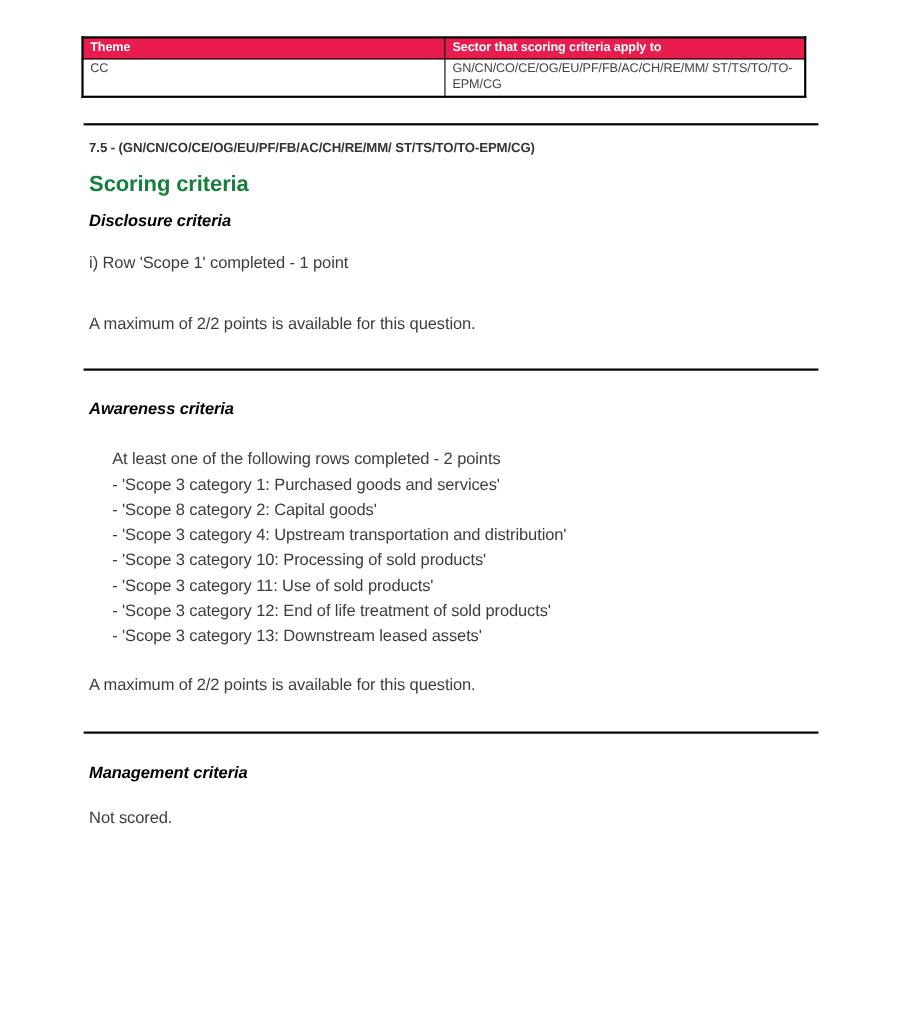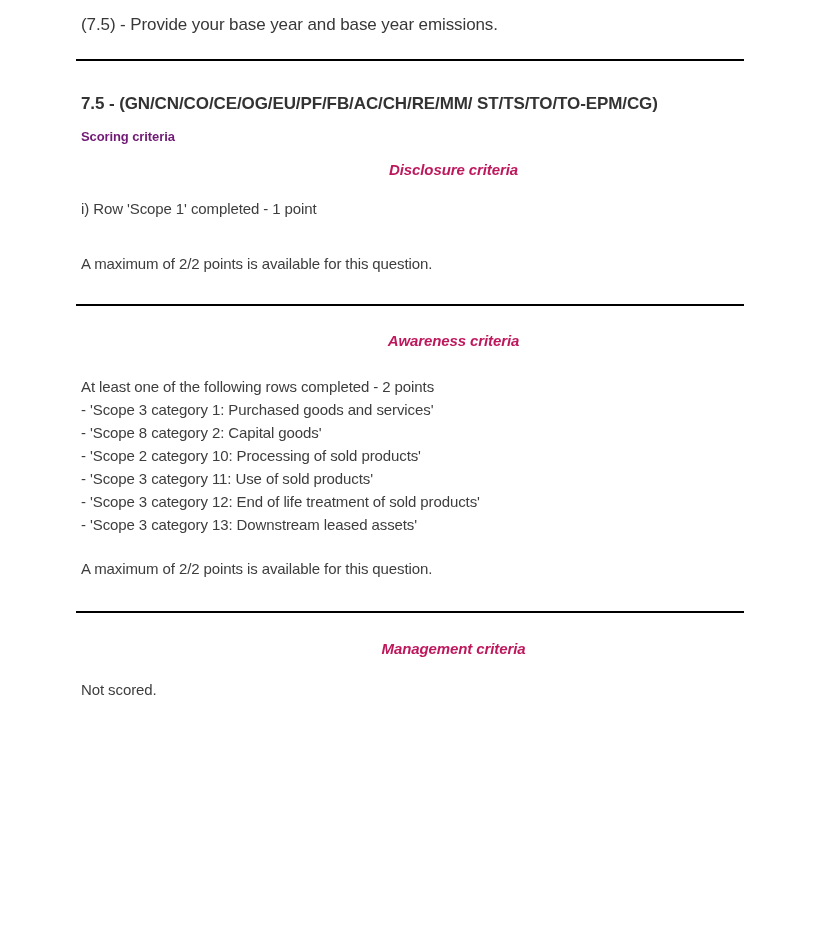--- a/index.html
+++ b/index.html
@@ -61,67 +61,83 @@
     margin-left: 76px;
     border: none;
     border-top: 2px solid var(--line);
     height: 0;
   }
   .rule-1 { margin-top: 23px; }
   .rule-2 { margin-top: 30px; }
   .rule-3 { margin-top: 32px; }
 
   .section-heading {
-    margin: 32px 0 0 81px;
-    font-size: 17px;
+    margin: 10px 0 0 81px;
+    font-size: 12px;
     line-height: 21px;
     font-weight: bold;
     color: #333333;
   }
   .scoring-heading {
     margin: 13px 0 0 81px;
-    font-size: 13px;
+    font-size: 20px;
     line-height: 20px;
     font-weight: bold;
-    color: #701a75;
+    color: #15803d;
   }
   .criteria-label {
     margin: 14px 0 0 81px;
     font-size: 15px;
     line-height: 18px;
     font-weight: bold;
     font-style: italic;
-    color: #be185d;
-    text-align: center;
+    color: #000000;
   }
   .body-par {
     margin: 35px 0 0 81px;
     font-size: 15px;
     line-height: 20px;
     color: var(--ink);
   }
   .par-first { margin-top: 20px; }
   .par-tight { margin-top: 23px; }
   .list-block {
-    margin: 25px 0 0 81px;
+    margin: 25px 0 0 102px;
     font-size: 15px;
     line-height: 23px;
     color: var(--ink);
   }
   .awareness-label  { margin-top: 26px; }
   .management-label { margin-top: 27px; }
   .not-scored       { margin-top: 22px; }
 </style>
 </head>
 <body>
 
 <div class="page">
 
-  <div class="doc-title">(7.5) - Provide your base year and base year emissions.</div>
 
+  <table class="theme-table">
+    <colgroup>
+      <col class="col-theme">
+      <col class="col-sector">
+    </colgroup>
+    <thead>
+      <tr>
+        <th>Theme</th>
+        <th>Sector that scoring criteria apply to</th>
+      </tr>
+    </thead>
+    <tbody>
+      <tr>
+        <td>CC</td>
+        <td>GN/CN/CO/CE/OG/EU/PF/FB/AC/CH/RE/MM/ ST/TS/TO/TO-EPM/CG</td>
+      </tr>
+    </tbody>
+  </table>
 
   <div class="rule rule-1"></div>
 
   <div class="section-heading">7.5 - (GN/CN/CO/CE/OG/EU/PF/FB/AC/CH/RE/MM/ ST/TS/TO/TO-EPM/CG)</div>
 
   <div class="scoring-heading">Scoring criteria</div>
 
   <div class="criteria-label">Disclosure criteria</div>
 
   <div class="body-par par-first">i) Row 'Scope 1' completed - 1 point</div>
@@ -131,21 +147,22 @@
 
   <div class="rule rule-2"></div>
 
   <div class="criteria-label awareness-label">Awareness criteria</div>
 
 
   <div class="list-block">
     <div>At least one of the following rows completed - 2 points</div>
     <div>- 'Scope 3 category 1: Purchased goods and services'</div>
     <div>- 'Scope 8 category 2: Capital goods'</div>
-    <div>- 'Scope 2 category 10: Processing of sold products'</div>
+    <div>- 'Scope 3 category 4: Upstream transportation and distribution'</div>
+    <div>- 'Scope 3 category 10: Processing of sold products'</div>
     <div>- 'Scope 3 category 11: Use of sold products'</div>
     <div>- 'Scope 3 category 12: End of life treatment of sold products'</div>
     <div>- 'Scope 3 category 13: Downstream leased assets'</div>
   </div>
 
   <div class="body-par par-tight">A maximum of 2/2 points is available for this question.</div>
 
   <div class="rule rule-3"></div>
 
   <div class="criteria-label management-label">Management criteria</div>

